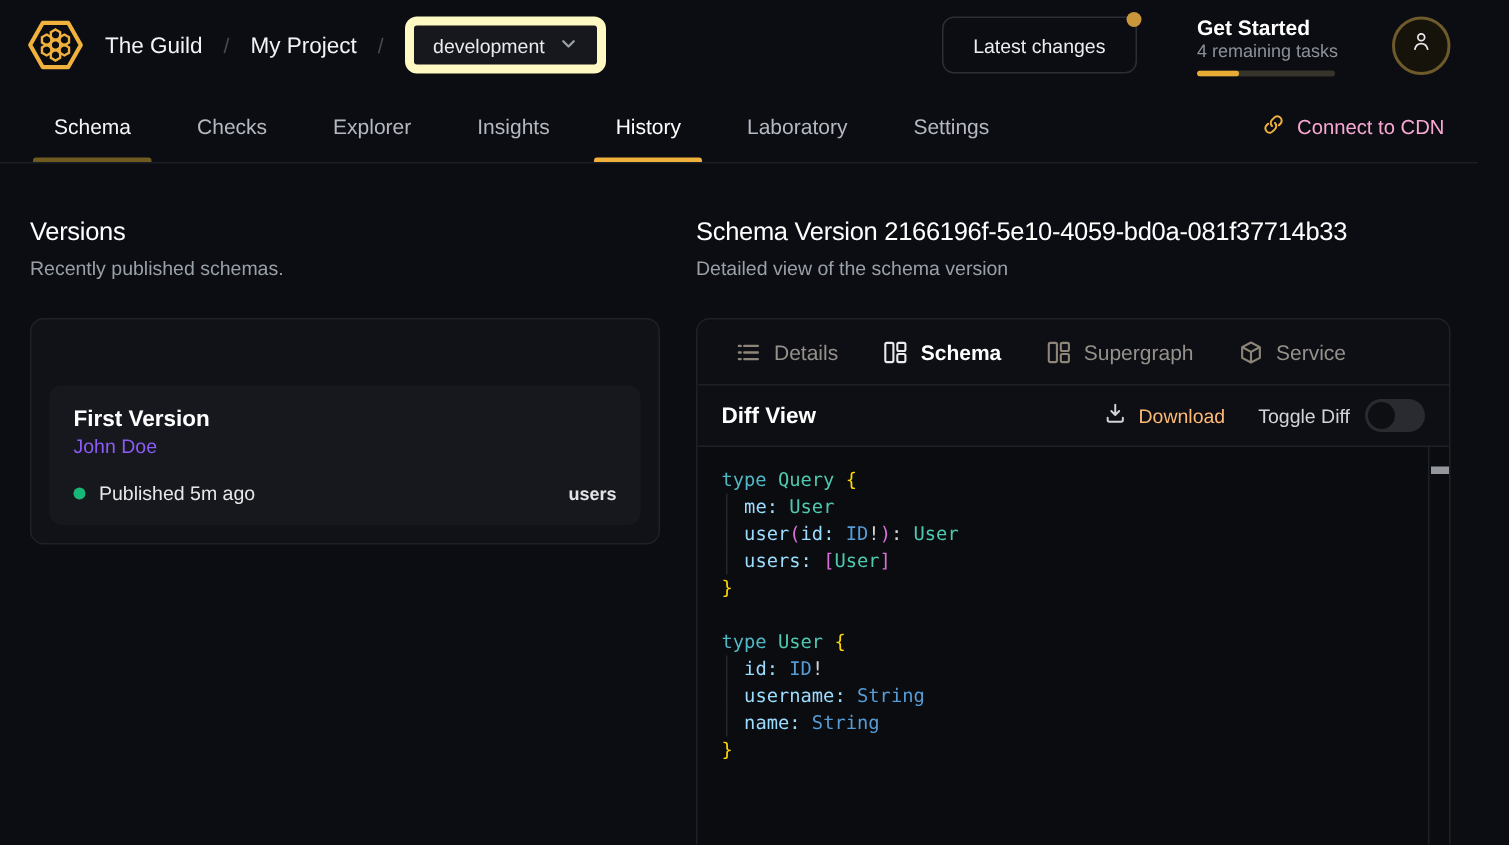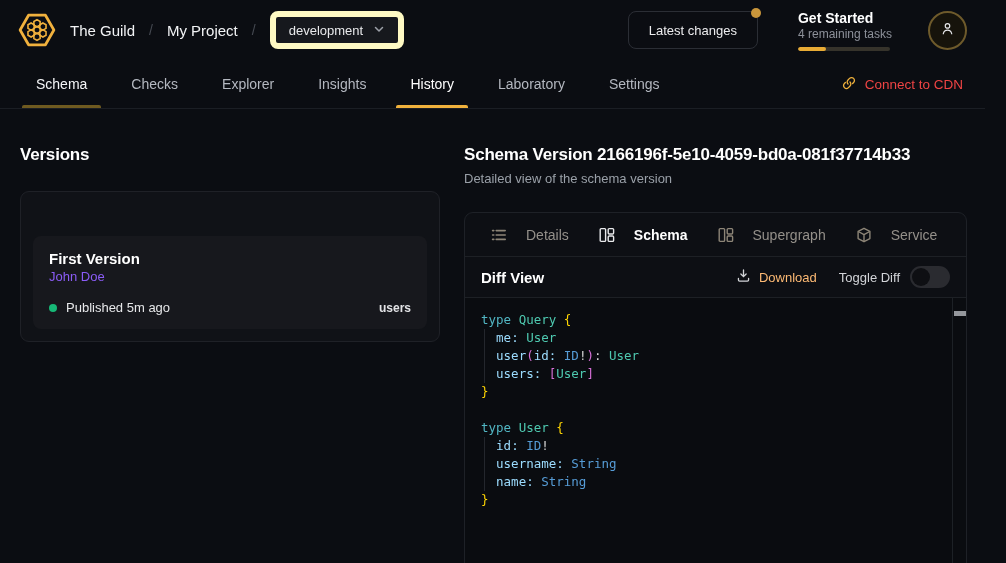--- a/index.html
+++ b/index.html
@@ -33,46 +33,46 @@
     border-bottom:1px solid #1b1e24; }
   .nav-tabs { display:flex; align-items:stretch; gap:16px; }
   .nav-tab { position:relative; display:flex; align-items:center; padding:0 14px; font-size:14px;
     color:#b4b8c0; cursor:pointer; white-space:nowrap; }
   .nav-tab.highlight { color:#f4f5f7; }
   .nav-tab.highlight::after { content:""; position:absolute; left:0; right:0; bottom:0; height:3px;
     background:#6f5a20; border-radius:2px 2px 0 0; }
   .nav-tab.active { color:#ffffff; }
   .nav-tab.active::after { content:""; position:absolute; left:0; right:0; bottom:0; height:3px;
     background:#f0b13c; border-radius:2px 2px 0 0; }
-  .connect-cdn { margin-left:auto; display:flex; align-items:center; gap:8px; color:#ef4444;
+  .connect-cdn { margin-left:auto; display:flex; align-items:center; gap:8px; color:#f9a8d4;
     font-size:13.5px; cursor:pointer; }
 
   
   .main { flex:1; display:grid; grid-template-columns:444px 1fr; padding:0 18px 0 20px; align-items:start; }
-  .col-title { margin-top:36px; font-size:17px; font-weight:700; color:#fff; letter-spacing:-0.2px; }
+  .col-title { margin-top:36px; font-size:17px; font-weight:400; color:#fff; letter-spacing:-0.2px; }
   .col-sub { margin-top:6px; font-size:13px; color:#9aa0a8; }
 
   
   .left-col { padding-right:24px; }
   .versions-card { margin-top:26px; background:#101217; border:1px solid #1f2127; border-radius:9px;
     padding:12px; }
   .version-item { margin-top:32px; background:#17181d; border-radius:8px; padding:14px 16px; cursor:pointer; }
   .vi-name { font-size:15px; font-weight:600; color:#fff; }
   .vi-author { margin-top:2px; font-size:13px; color:#8b5cf6; }
   .vi-row { margin-top:16px; display:flex; align-items:center; gap:9px; }
   .vi-dot { width:8px; height:8px; border-radius:50%; background:#17b877; }
   .vi-status { font-size:13px; color:#e6e7e9; }
   .vi-badge { margin-left:auto; font-size:12px; font-weight:700; color:#e2e3e6; }
 
   
   .detail-card { margin-top:26px; background:#0d0f14; border:1px solid #1e2127; border-radius:9px;
     height:402px; display:flex; flex-direction:column; overflow:hidden; }
   .panel-tabs { height:44px; flex:0 0 44px; display:flex; align-items:center; gap:30px; padding:0 26px;
     border-bottom:1px solid #1d2025; }
-  .panel-tab { display:flex; align-items:center; gap:19px; font-size:14px; color:#94908a; cursor:pointer; }
+  .panel-tab { display:flex; align-items:center; gap:9px; font-size:14px; color:#94908a; cursor:pointer; }
   .panel-tab svg { stroke:#8d8577; }
   .panel-tab.active { color:#ffffff; font-weight:600; }
   .panel-tab.active svg { stroke:#e9eaec; }
   .diff-row { height:41px; flex:0 0 41px; display:flex; align-items:center; padding:0 16px; gap:22px;
     border-bottom:1px solid #1d2025; }
   .diff-title { font-size:15px; font-weight:700; color:#fff; }
   .diff-controls { margin-left:auto; display:flex; align-items:center; gap:22px; }
   .dl-btn { display:flex; align-items:center; gap:8px; font-size:13px; color:#fdba74; cursor:pointer;
     background:none; border:none; }
   .toggle-wrap { display:flex; align-items:center; gap:10px; }
@@ -174,20 +174,21 @@
         </svg>
       </span>
       <span>Connect to CDN</span>
     </div>
   </nav>
 
   <main class="main">
 
     <section class="left-col">
       <h2 class="col-title">Versions</h2>
+      <p class="col-sub">Recently published schemas.</p>
 
       <div class="versions-card">
         <div class="version-item">
           <div class="vi-name">First Version</div>
           <div class="vi-author">John Doe</div>
           <div class="vi-row">
             <span class="vi-dot"></span>
             <span class="vi-status">Published 5m ago</span>
             <span class="vi-badge">users</span>
           </div>

